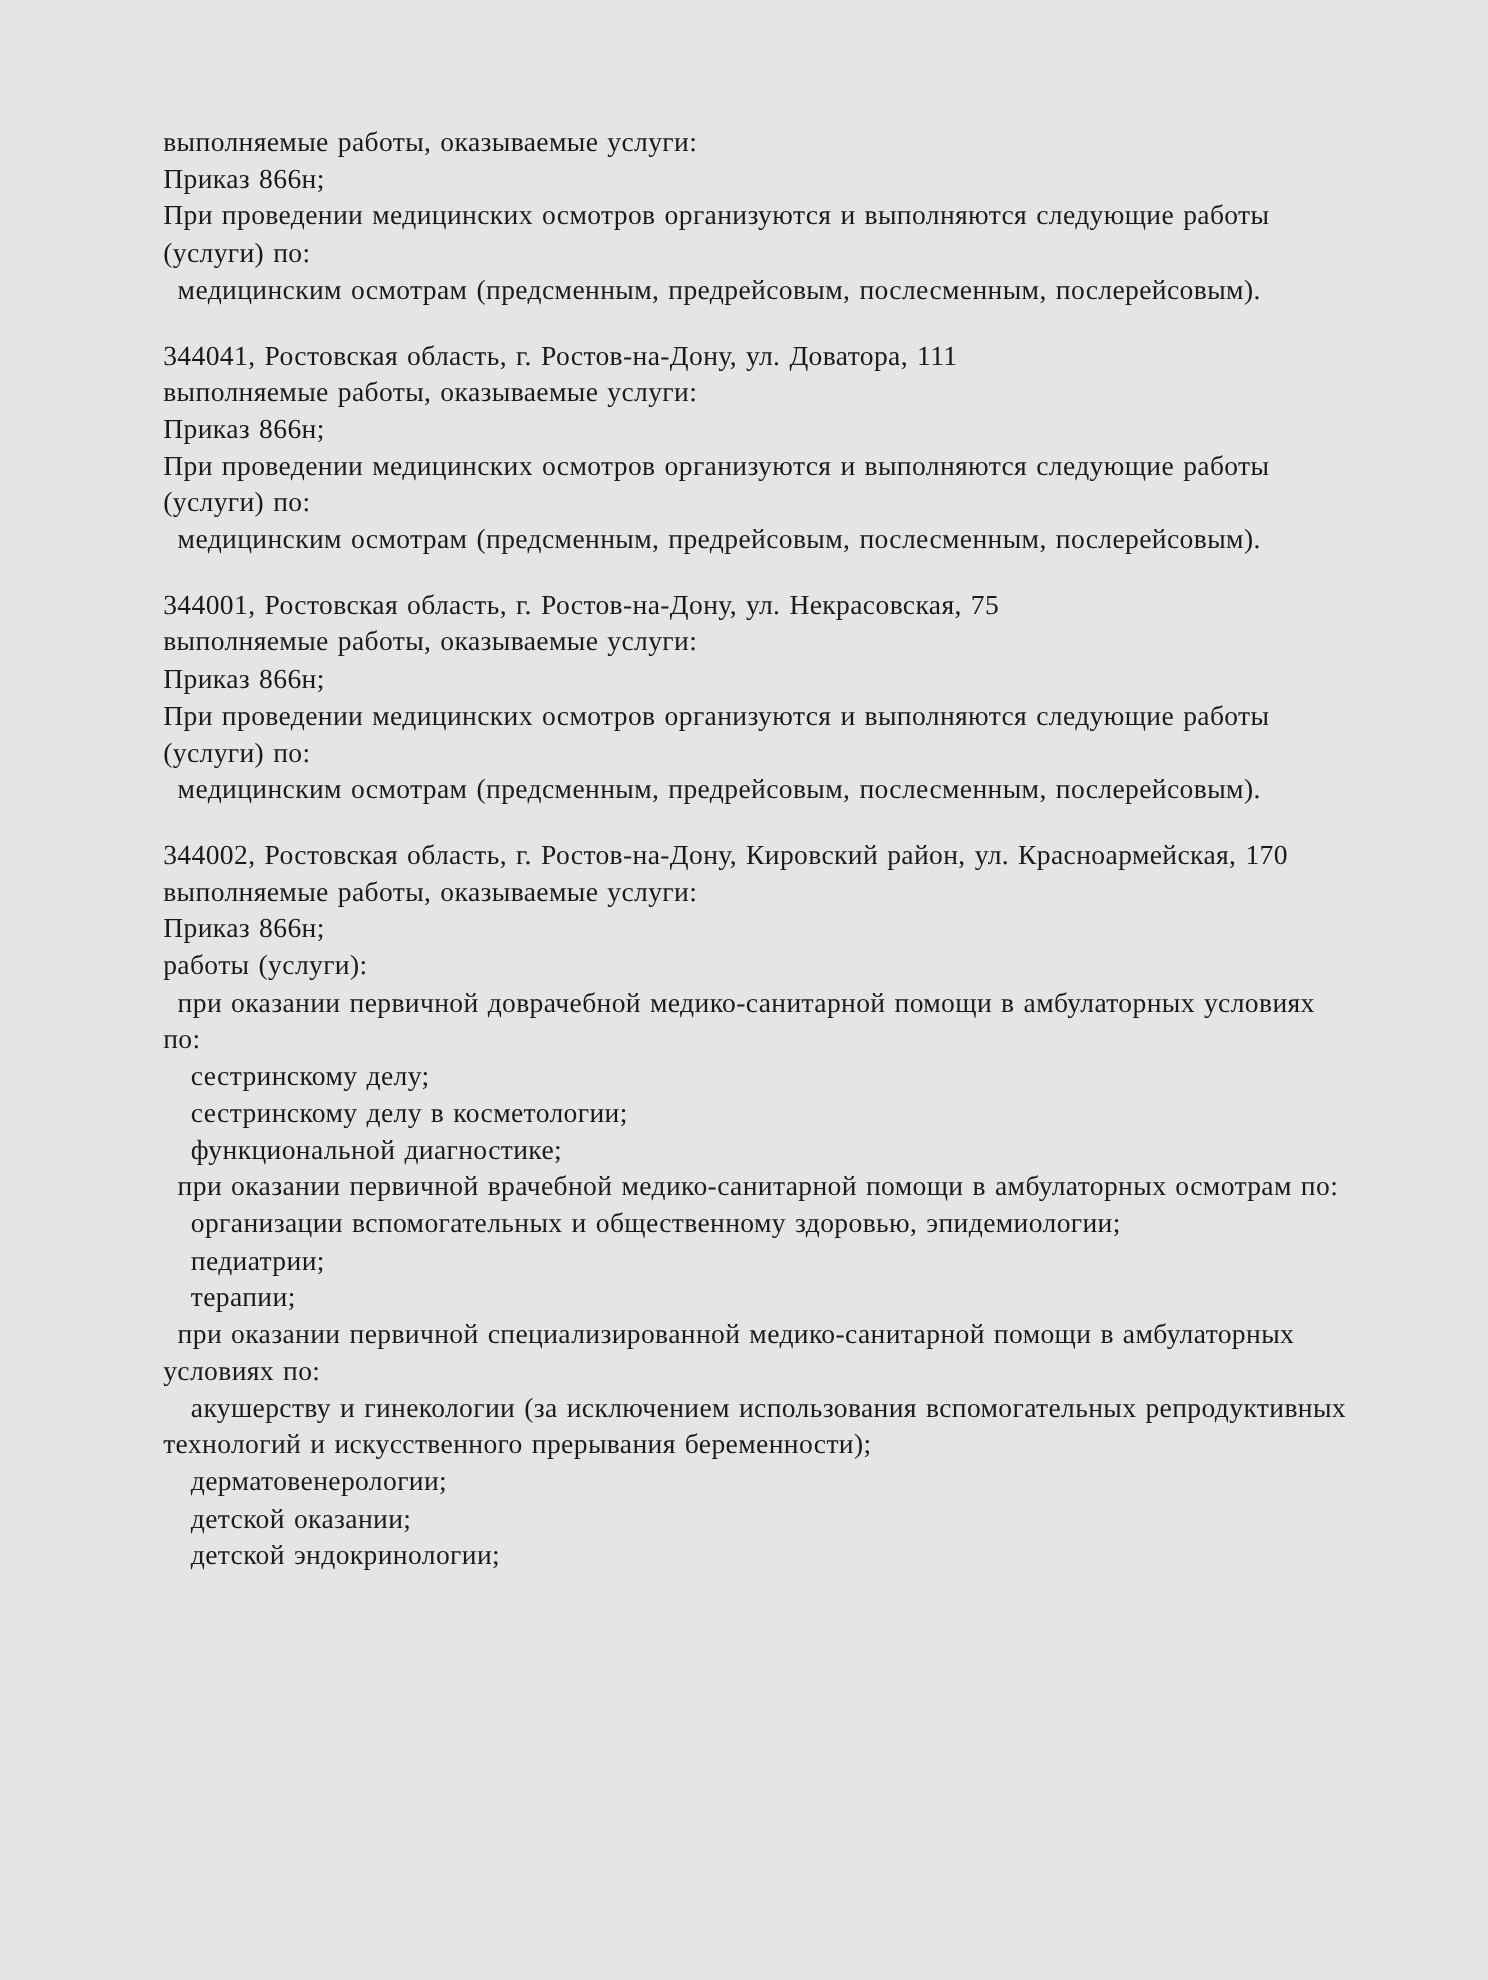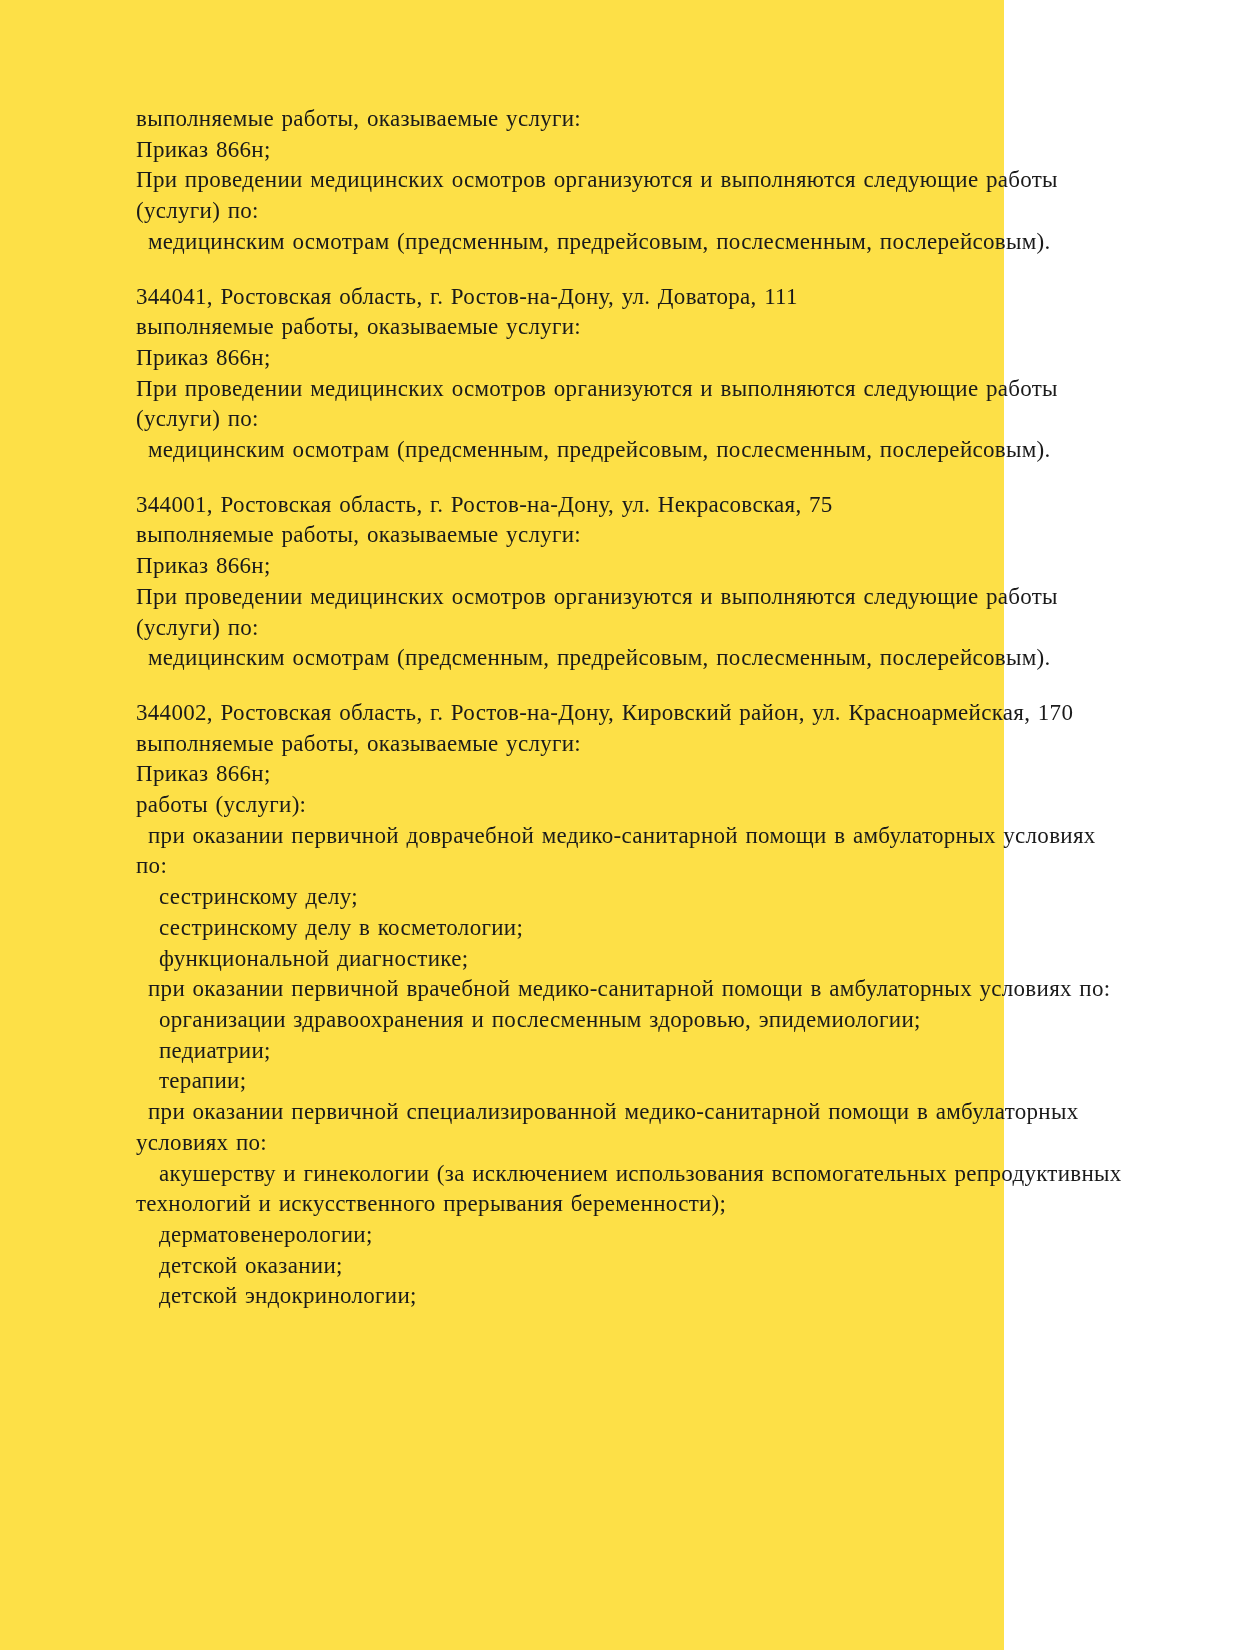--- a/index.html
+++ b/index.html
@@ -11,23 +11,23 @@
     height: 1650px;
     background: #ffffff;
     position: relative;
     overflow: hidden;
     font-family: "Liberation Serif", "DejaVu Serif", serif;
   }
   .page {
     position: absolute;
     left: 0;
     top: 0;
-    width: 1004px;
+    width: 1240px;
     height: 1650px;
-    background: #fde047;
+    background: #e5e5e5;
   }
   .doc {
     position: absolute;
     left: 136px;
     top: 104px;
     width: 1060px;
     color: #1a1a1a;
     font-size: 23px;
     line-height: 30.7px;
     letter-spacing: 0.3px;
@@ -74,22 +74,22 @@
       <div class="block">
         <div class="line indent-0">344002, Ростовская область, г. Ростов-на-Дону, Кировский район, ул. Красноармейская, 170</div>
         <div class="line indent-0">выполняемые работы, оказываемые услуги:</div>
         <div class="line indent-0">Приказ 866н;</div>
         <div class="line indent-0">работы (услуги):</div>
         <div class="line indent-1">при оказании первичной доврачебной медико-санитарной помощи в амбулаторных условиях</div>
         <div class="line indent-0">по:</div>
         <div class="line indent-2">сестринскому делу;</div>
         <div class="line indent-2">сестринскому делу в косметологии;</div>
         <div class="line indent-2">функциональной диагностике;</div>
-        <div class="line indent-1">при оказании первичной врачебной медико-санитарной помощи в амбулаторных условиях по:</div>
-        <div class="line indent-2">организации здравоохранения и послесменным здоровью, эпидемиологии;</div>
+        <div class="line indent-1">при оказании первичной врачебной медико-санитарной помощи в амбулаторных осмотрам по:</div>
+        <div class="line indent-2">организации вспомогательных и общественному здоровью, эпидемиологии;</div>
         <div class="line indent-2">педиатрии;</div>
         <div class="line indent-2">терапии;</div>
         <div class="line indent-1">при оказании первичной специализированной медико-санитарной помощи в амбулаторных</div>
         <div class="line indent-0">условиях по:</div>
         <div class="line indent-2">акушерству и гинекологии (за исключением использования вспомогательных репродуктивных</div>
         <div class="line indent-0">технологий и искусственного прерывания беременности);</div>
         <div class="line indent-2">дерматовенерологии;</div>
         <div class="line indent-2">детской оказании;</div>
         <div class="line indent-2">детской эндокринологии;</div>
       </div>

